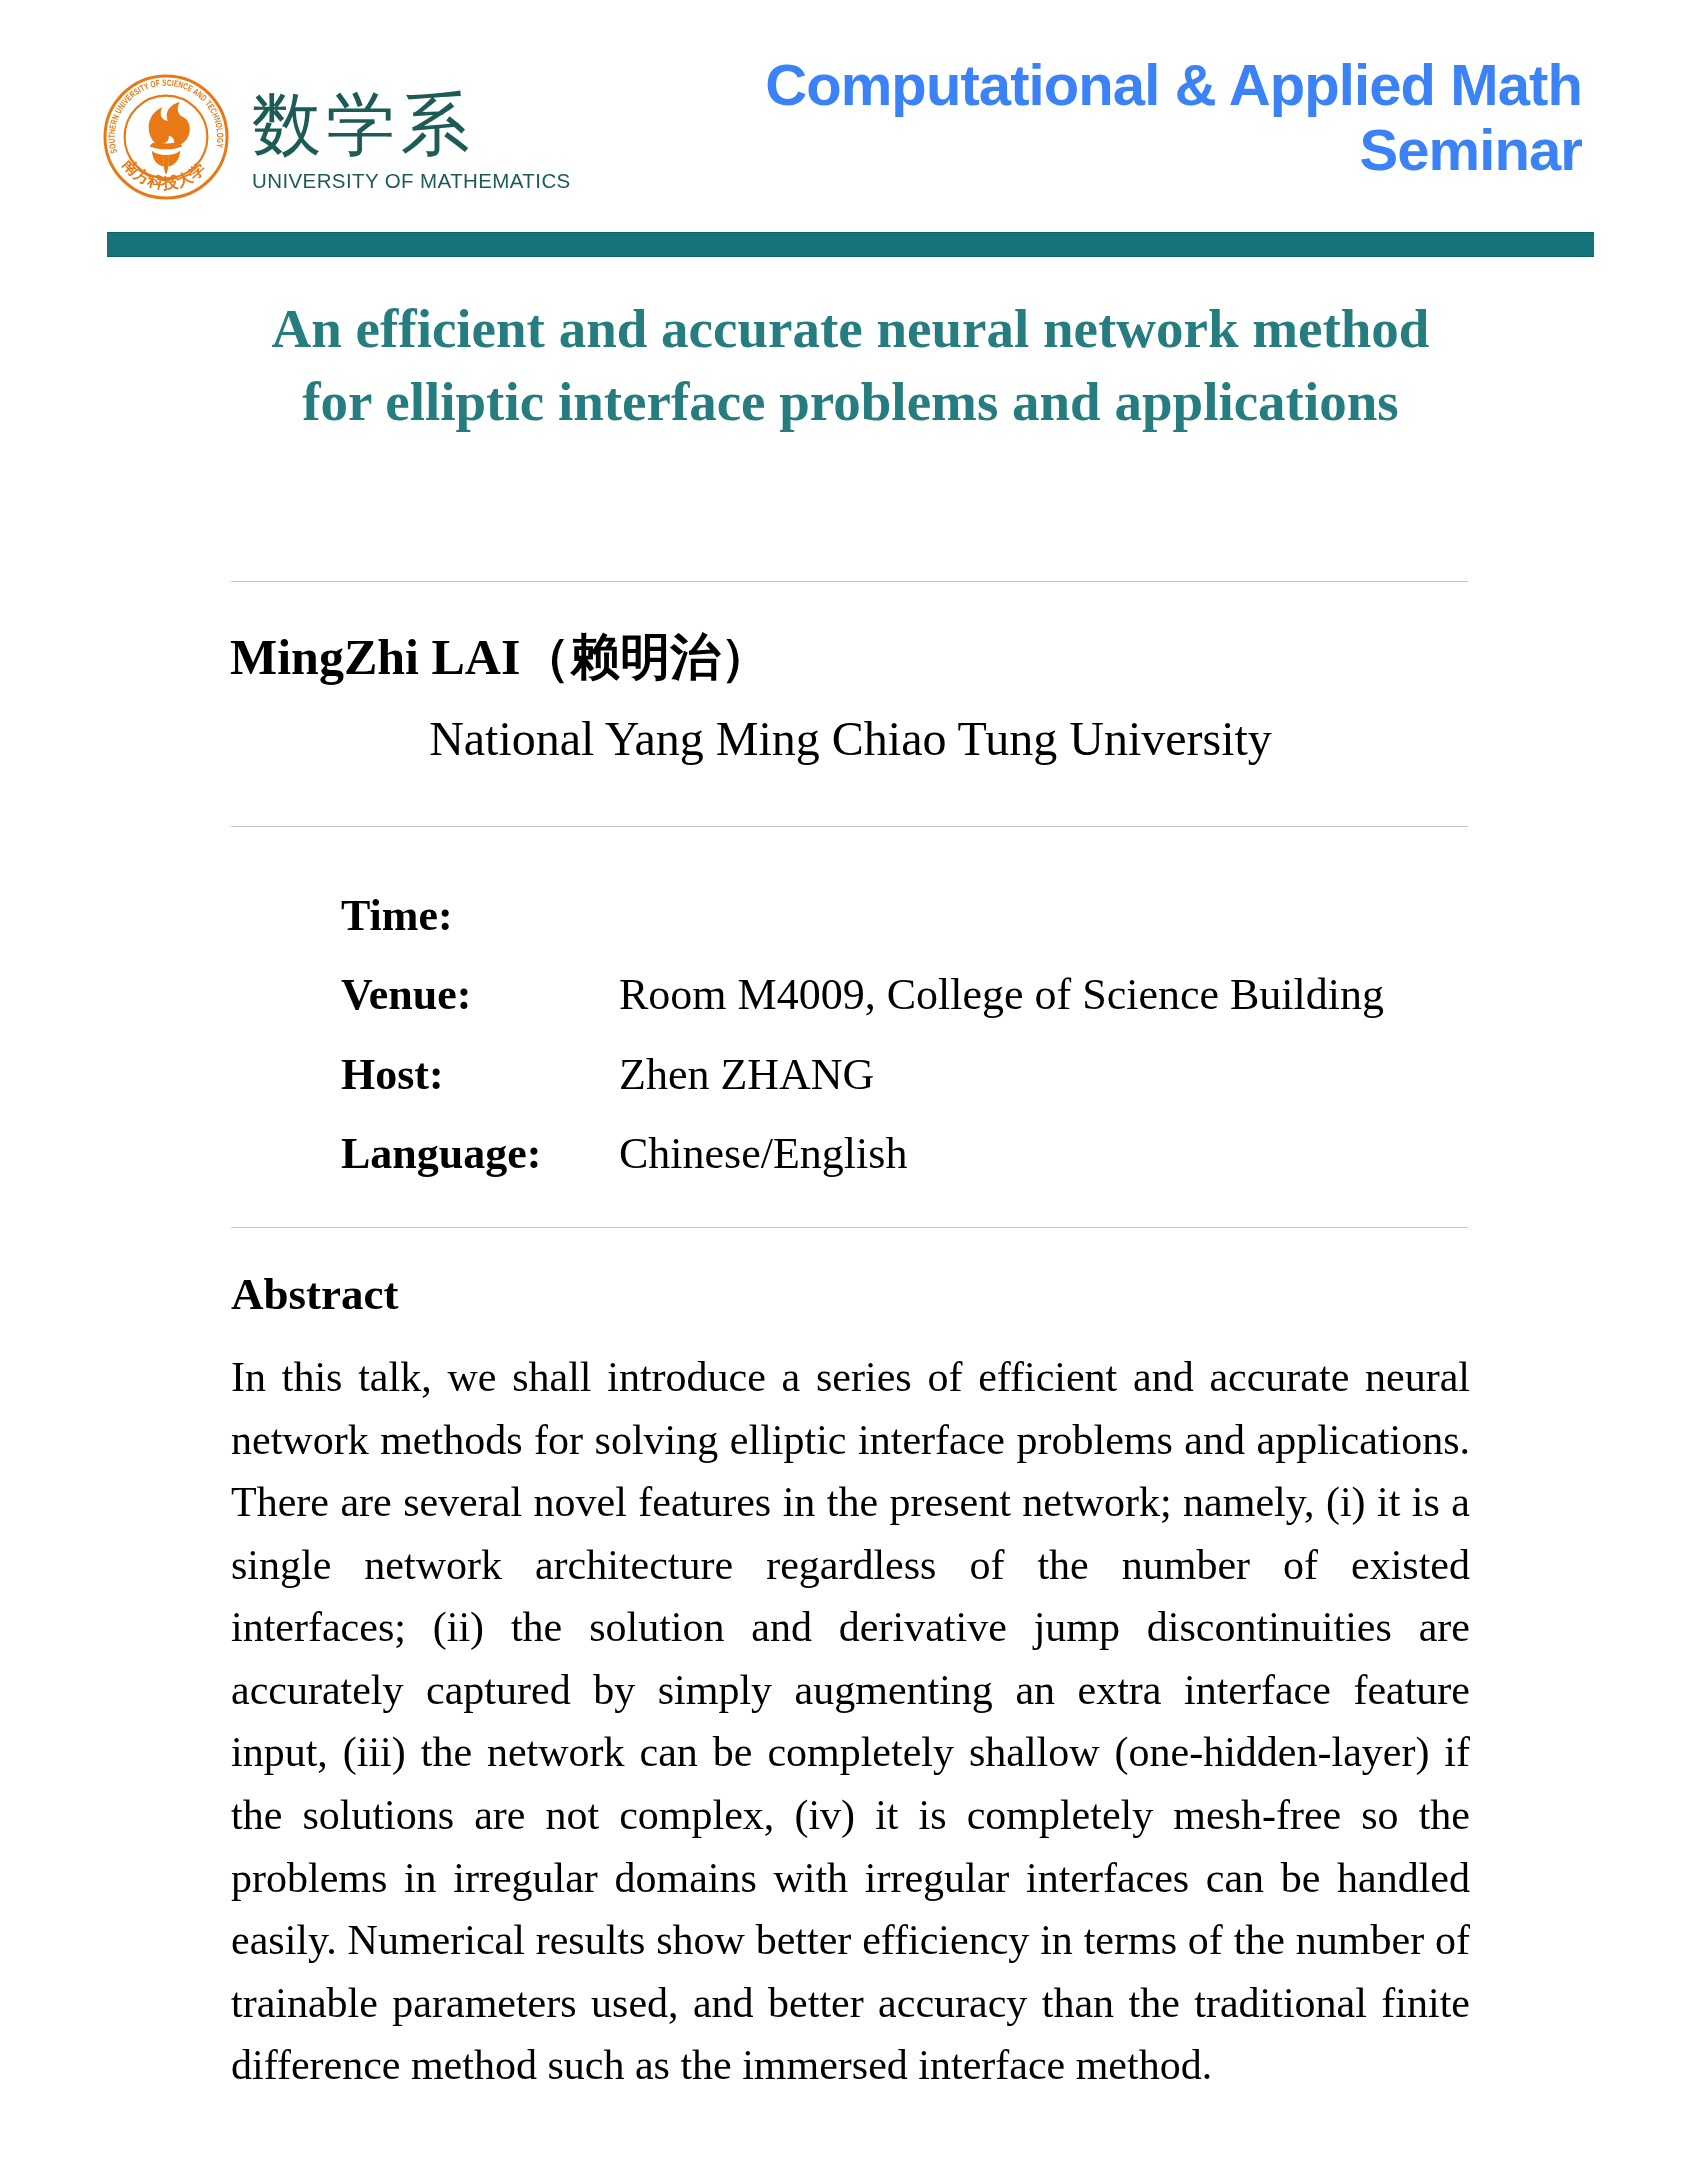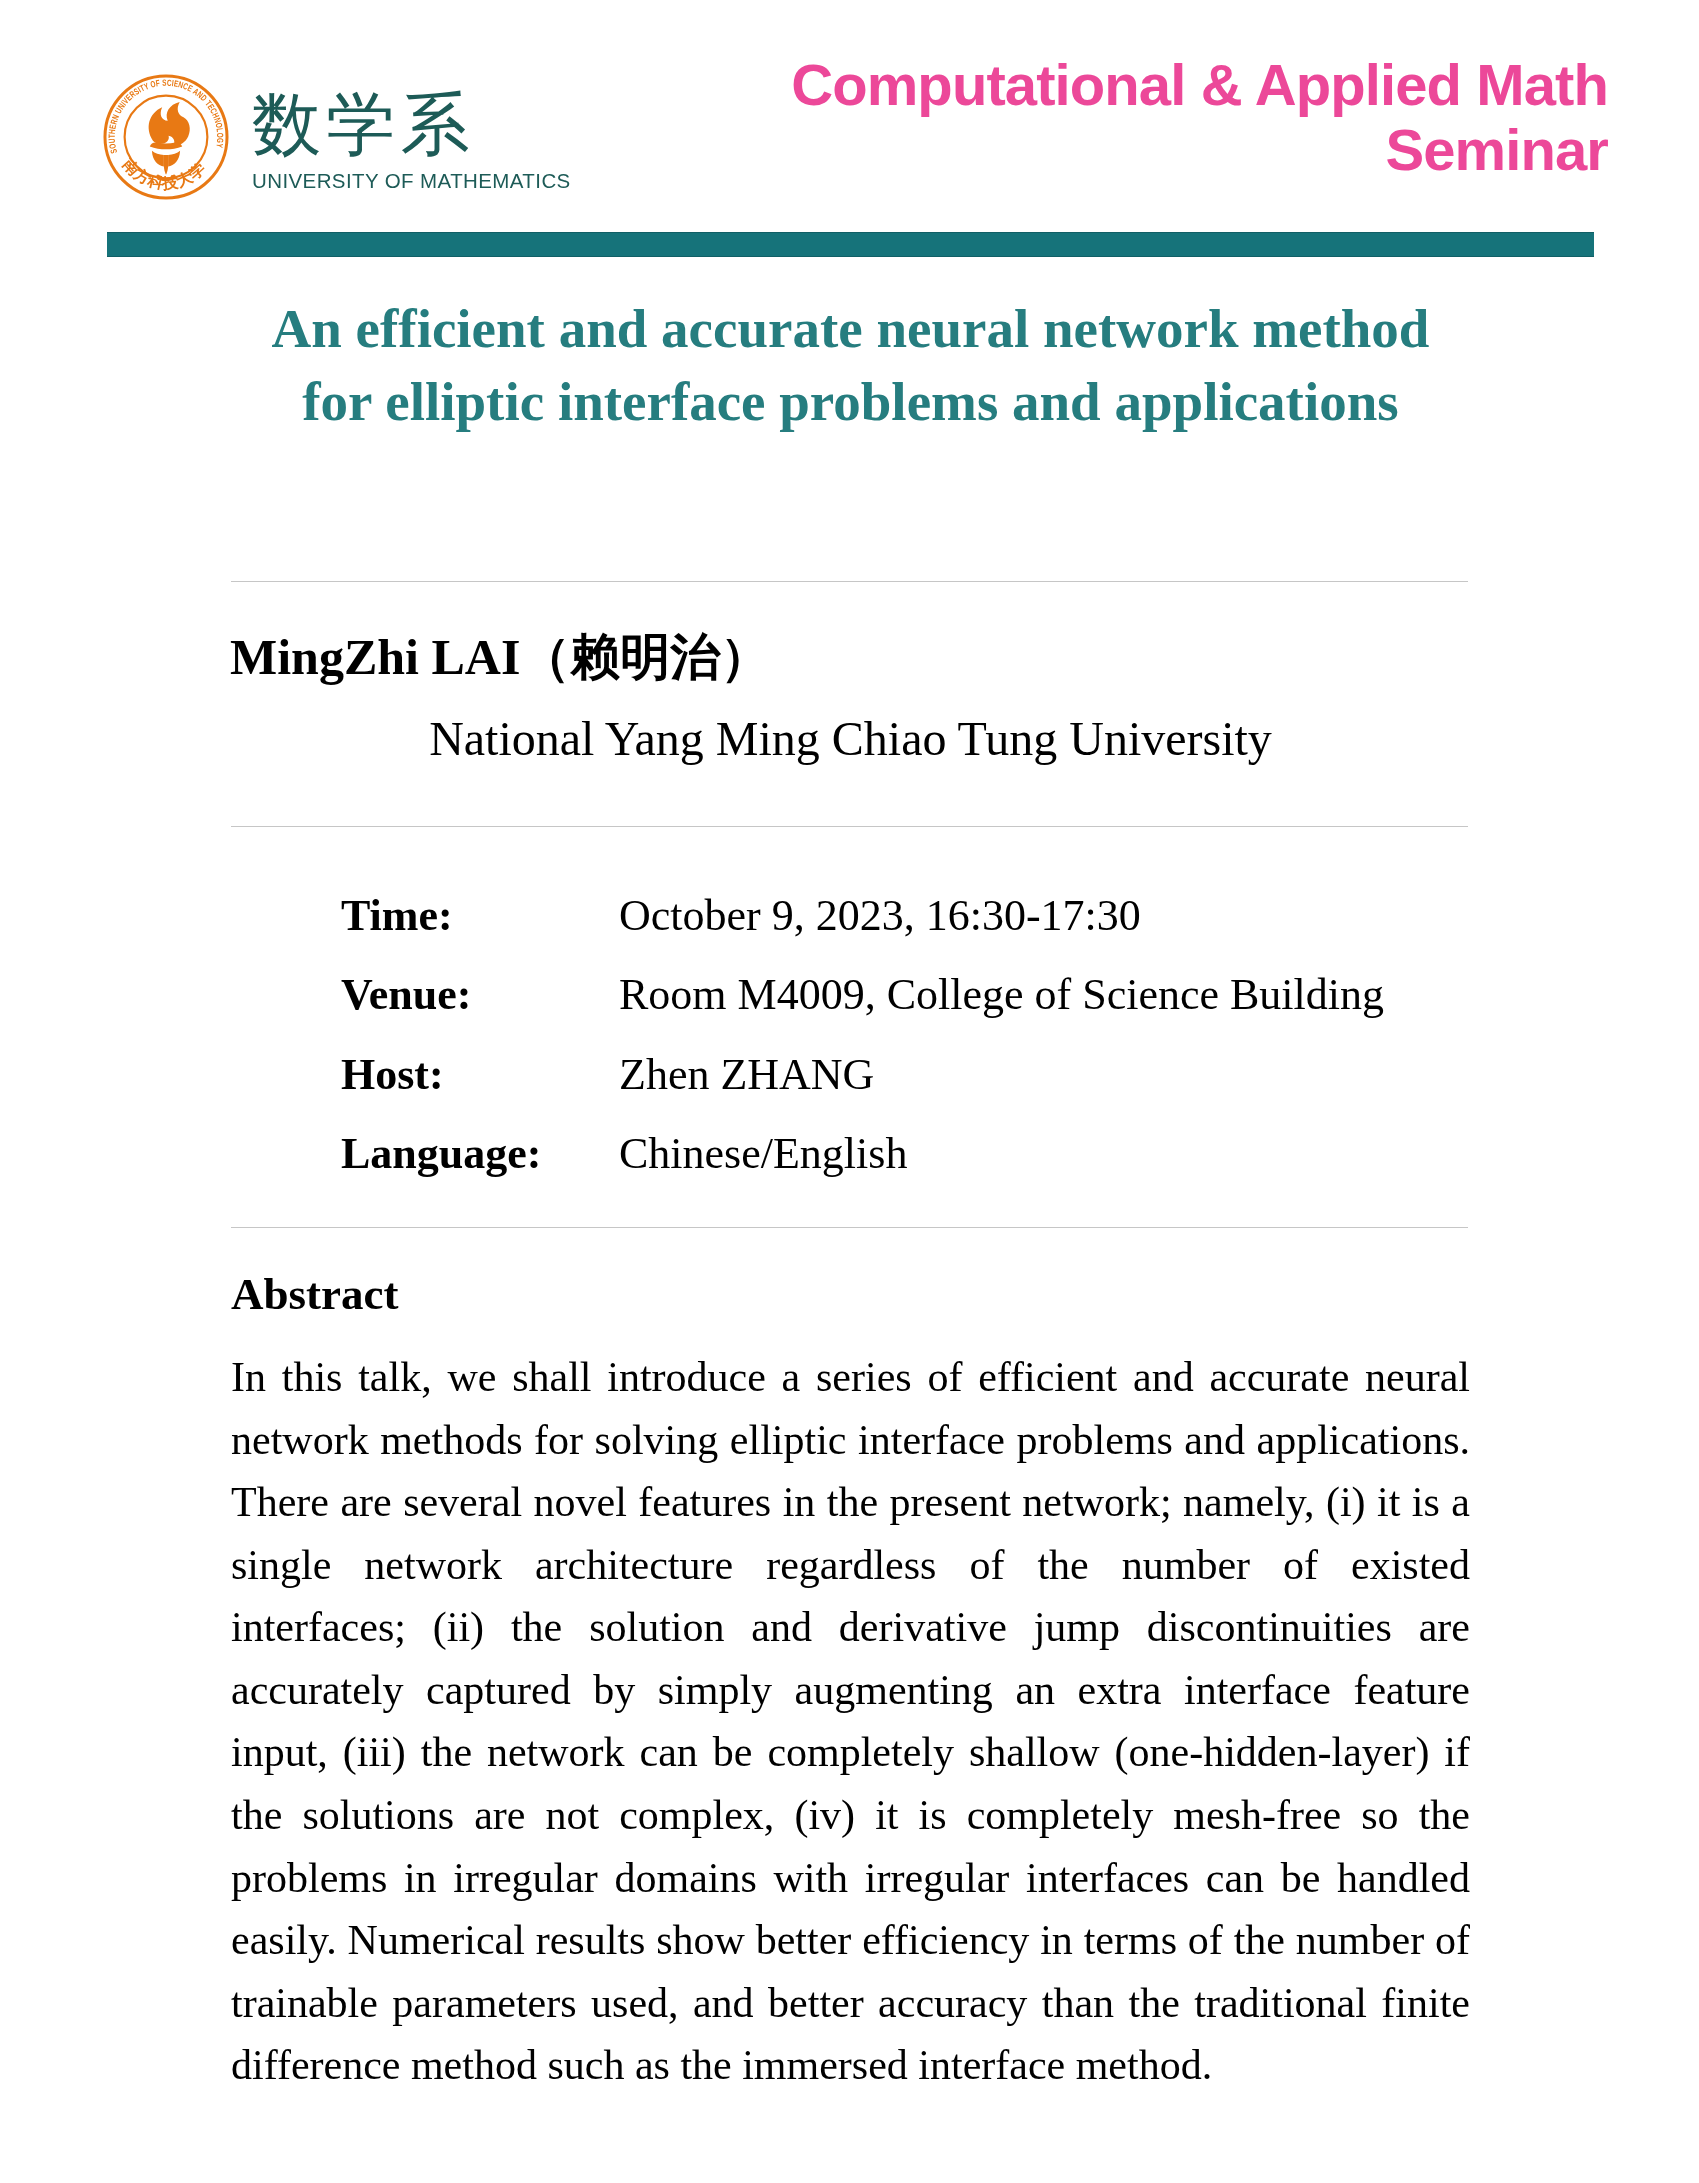--- a/index.html
+++ b/index.html
@@ -46,28 +46,28 @@
   .dept-en {
     margin-top: 11.4px;
     font-size: 20.5px;
     line-height: 1;
     letter-spacing: 0.4px;
     font-family: "Liberation Sans", sans-serif;
   }
   .series-title {
     position: absolute;
     top: 53px;
-    right: 92px;
+    right: 118px;
     text-align: right;
     font-family: "Liberation Sans", sans-serif;
     font-weight: bold;
     font-size: 58px;
     line-height: 1.12;
     letter-spacing: -0.9px;
-    color: #ec4899;
+    color: #3b82f6;
   }
 
   
   .bar {
     position: absolute;
     left: 107px;
     width: 1487px;
     background: #16737A;
     box-sizing: border-box;
   }
@@ -216,21 +216,20 @@
   <hr class="rule rule-1">
 
   <div class="speaker">MingZhi LAI（赖明治）</div>
   <div class="affiliation">National Yang Ming Chiao Tung University</div>
 
   <hr class="rule rule-2">
 
   <dl class="details">
     <div class="detail-row">
       <dt>Time:</dt>
-      <dd>October 9, 2023, 16:30-17:30</dd>
     </div>
     <div class="detail-row">
       <dt>Venue:</dt>
       <dd>Room M4009, College of Science Building</dd>
     </div>
     <div class="detail-row">
       <dt>Host:</dt>
       <dd>Zhen ZHANG</dd>
     </div>
     <div class="detail-row">

